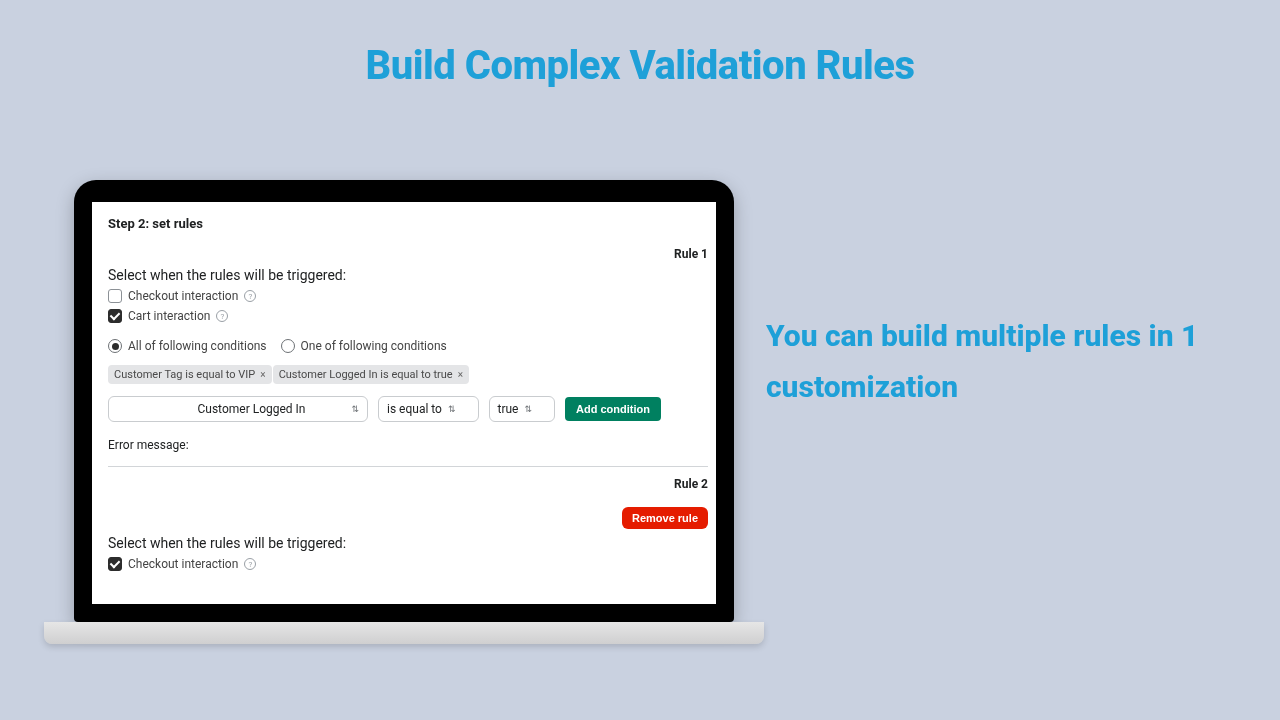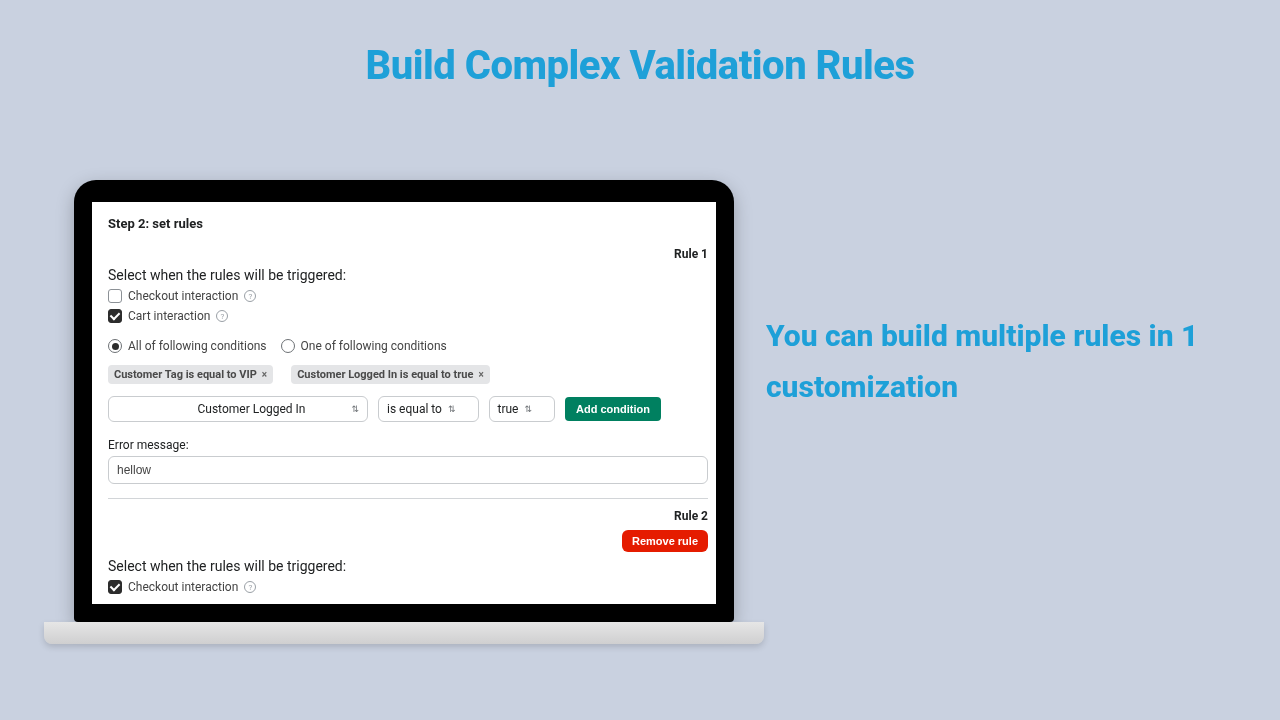--- a/index.html
+++ b/index.html
@@ -127,21 +127,21 @@
     border: 1.5px solid #6d7175;
     border-radius: 50%;
     display: inline-flex;
     align-items: center;
     justify-content: center;
   }
   .radio.checked::after {
     content:"";
     width:7px;height:7px;border-radius:50%;background:#2c2c2c;
   }
-  .chips { display:flex; gap:18px; margin-bottom:12px; flex-wrap:wrap;font-weight:bold;}
+  .chips { display:flex; gap:1px; margin-bottom:12px; flex-wrap:wrap;}
   .chip {
     background:#e4e5e7;
     border-radius:4px;
     padding:3px 6px;
     font-size:11px;
     color:#4a4a4a;
     display:inline-flex;
     align-items:center;
     gap:5px;
   }
@@ -184,21 +184,21 @@
     padding:6px 8px;
     font-size:12px;
     color:#444;
     background:#fff;
   }
   .divider{border:none;border-top:1px solid #d2d5d8;margin:14px 0 10px;}
   .rule2-row{display:flex;justify-content:flex-end;width:100%;}
   .rule2-title{font-weight:700;font-size:12px;}
   .btn-red{
     background:#e51c00;color:#fff;border:none;border-radius:6px;
-    padding:5px 10px;font-size:11px;font-weight:600;cursor:pointer;margin-top:7px;
+    padding:5px 10px;font-size:11px;font-weight:600;cursor:pointer;margin-top:16px;
   }
 </style>
 </head>
 <body>
 
 <div class="hero-title">Build Complex Validation Rules</div>
 <div class="side-copy">You can build multiple rules in 1 customization</div>
 
 <div class="laptop">
   <div class="laptop-bezel">
@@ -258,21 +258,20 @@
           <span class="caret">⇅</span>
         </span>
         <span class="sel">
           <span>true</span>
           <span class="caret">⇅</span>
         </span>
         <button class="btn-green">Add condition</button>
       </div>
 
       <div class="err-label">Error message:</div>
-      <input class="text-input" value="hellow" style="">
 
       <hr class="divider">
 
       <div class="rule2-row">
           <span class="rule2-title">Rule 2</span>
         </div>
       <div class="rule2-row">
           <button class="btn-red">Remove rule</button>
         </div>
 

